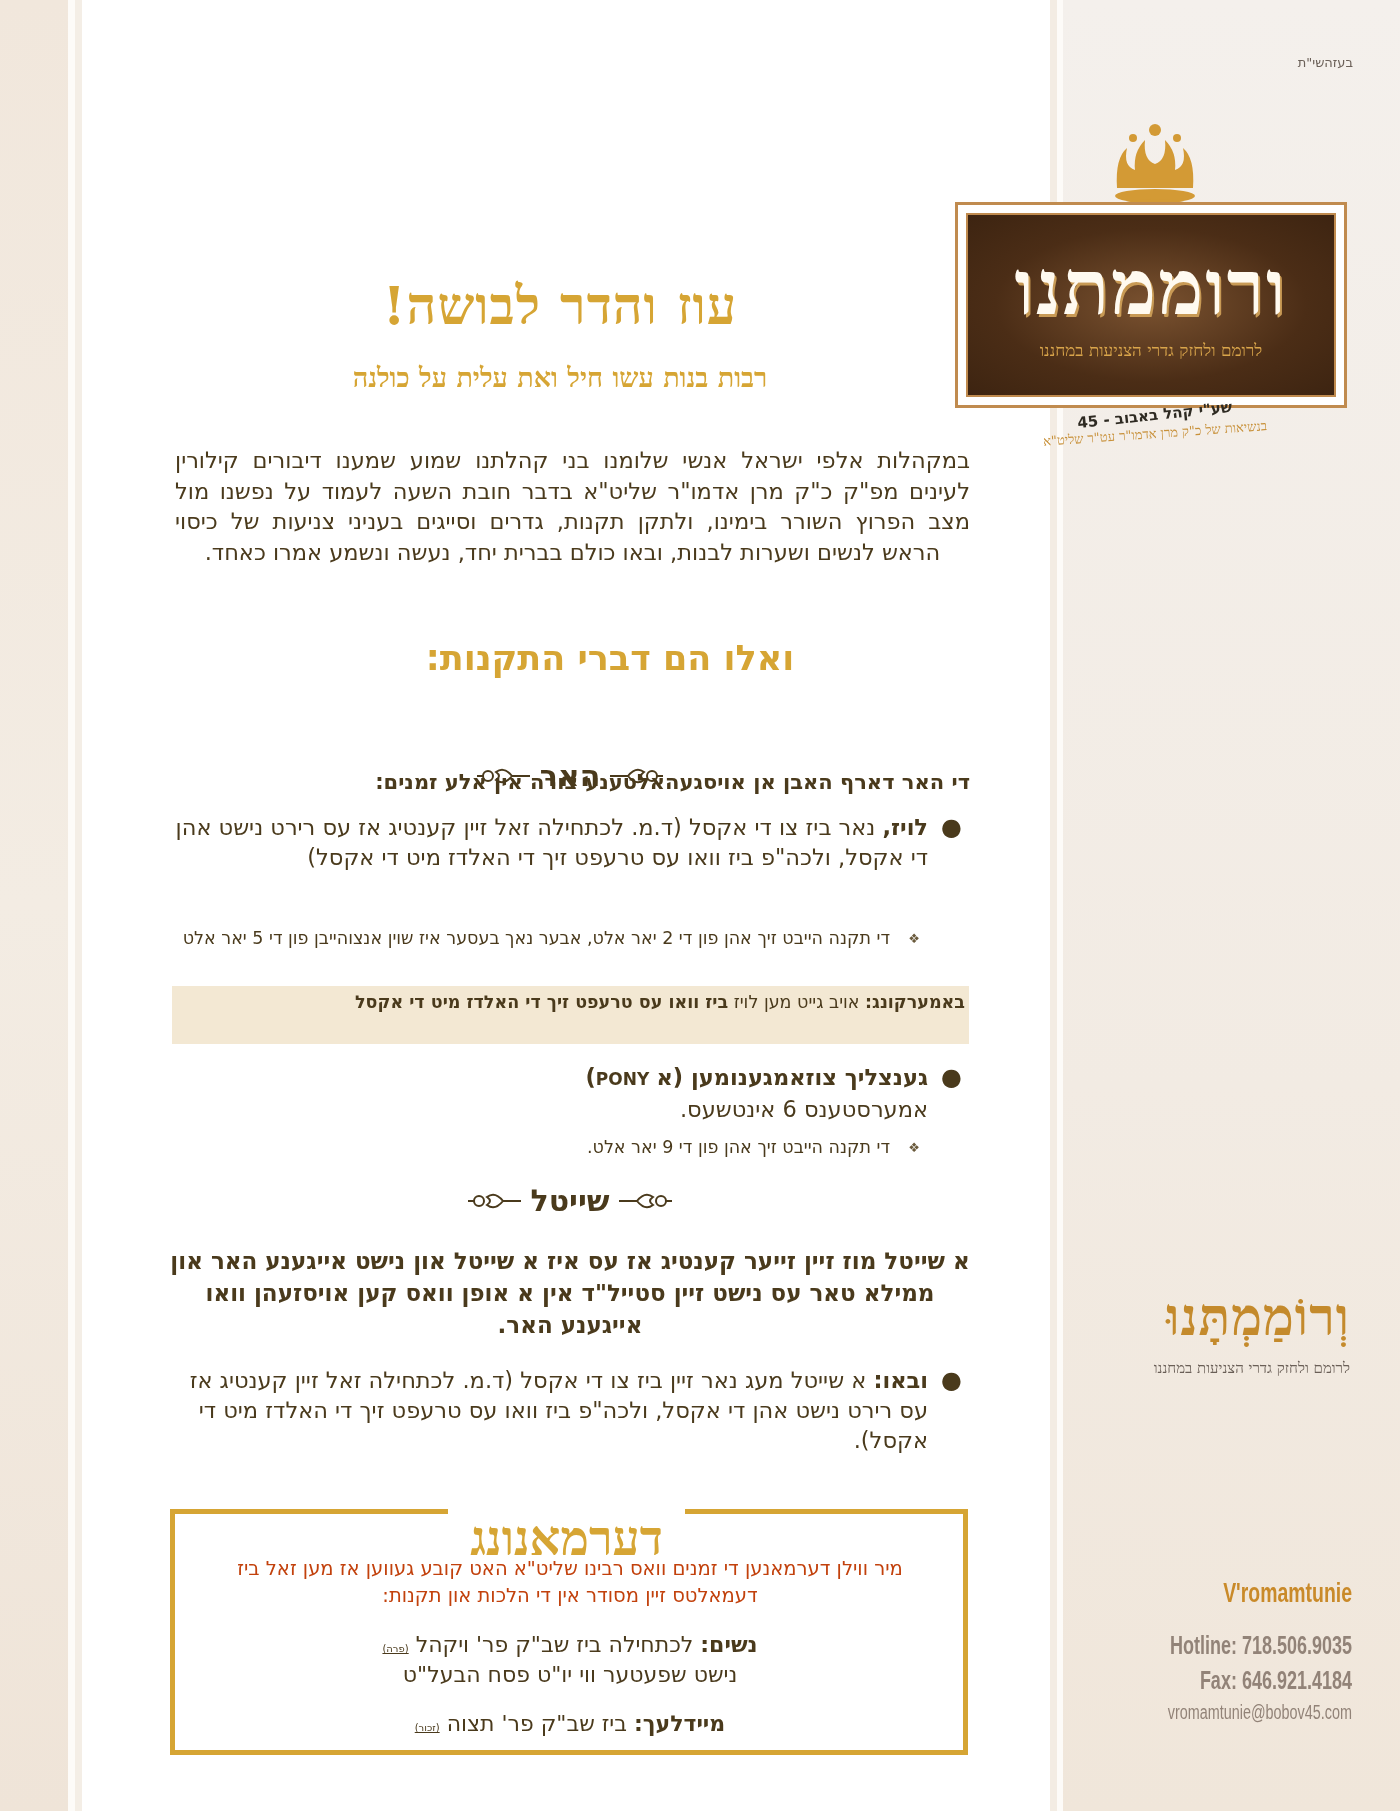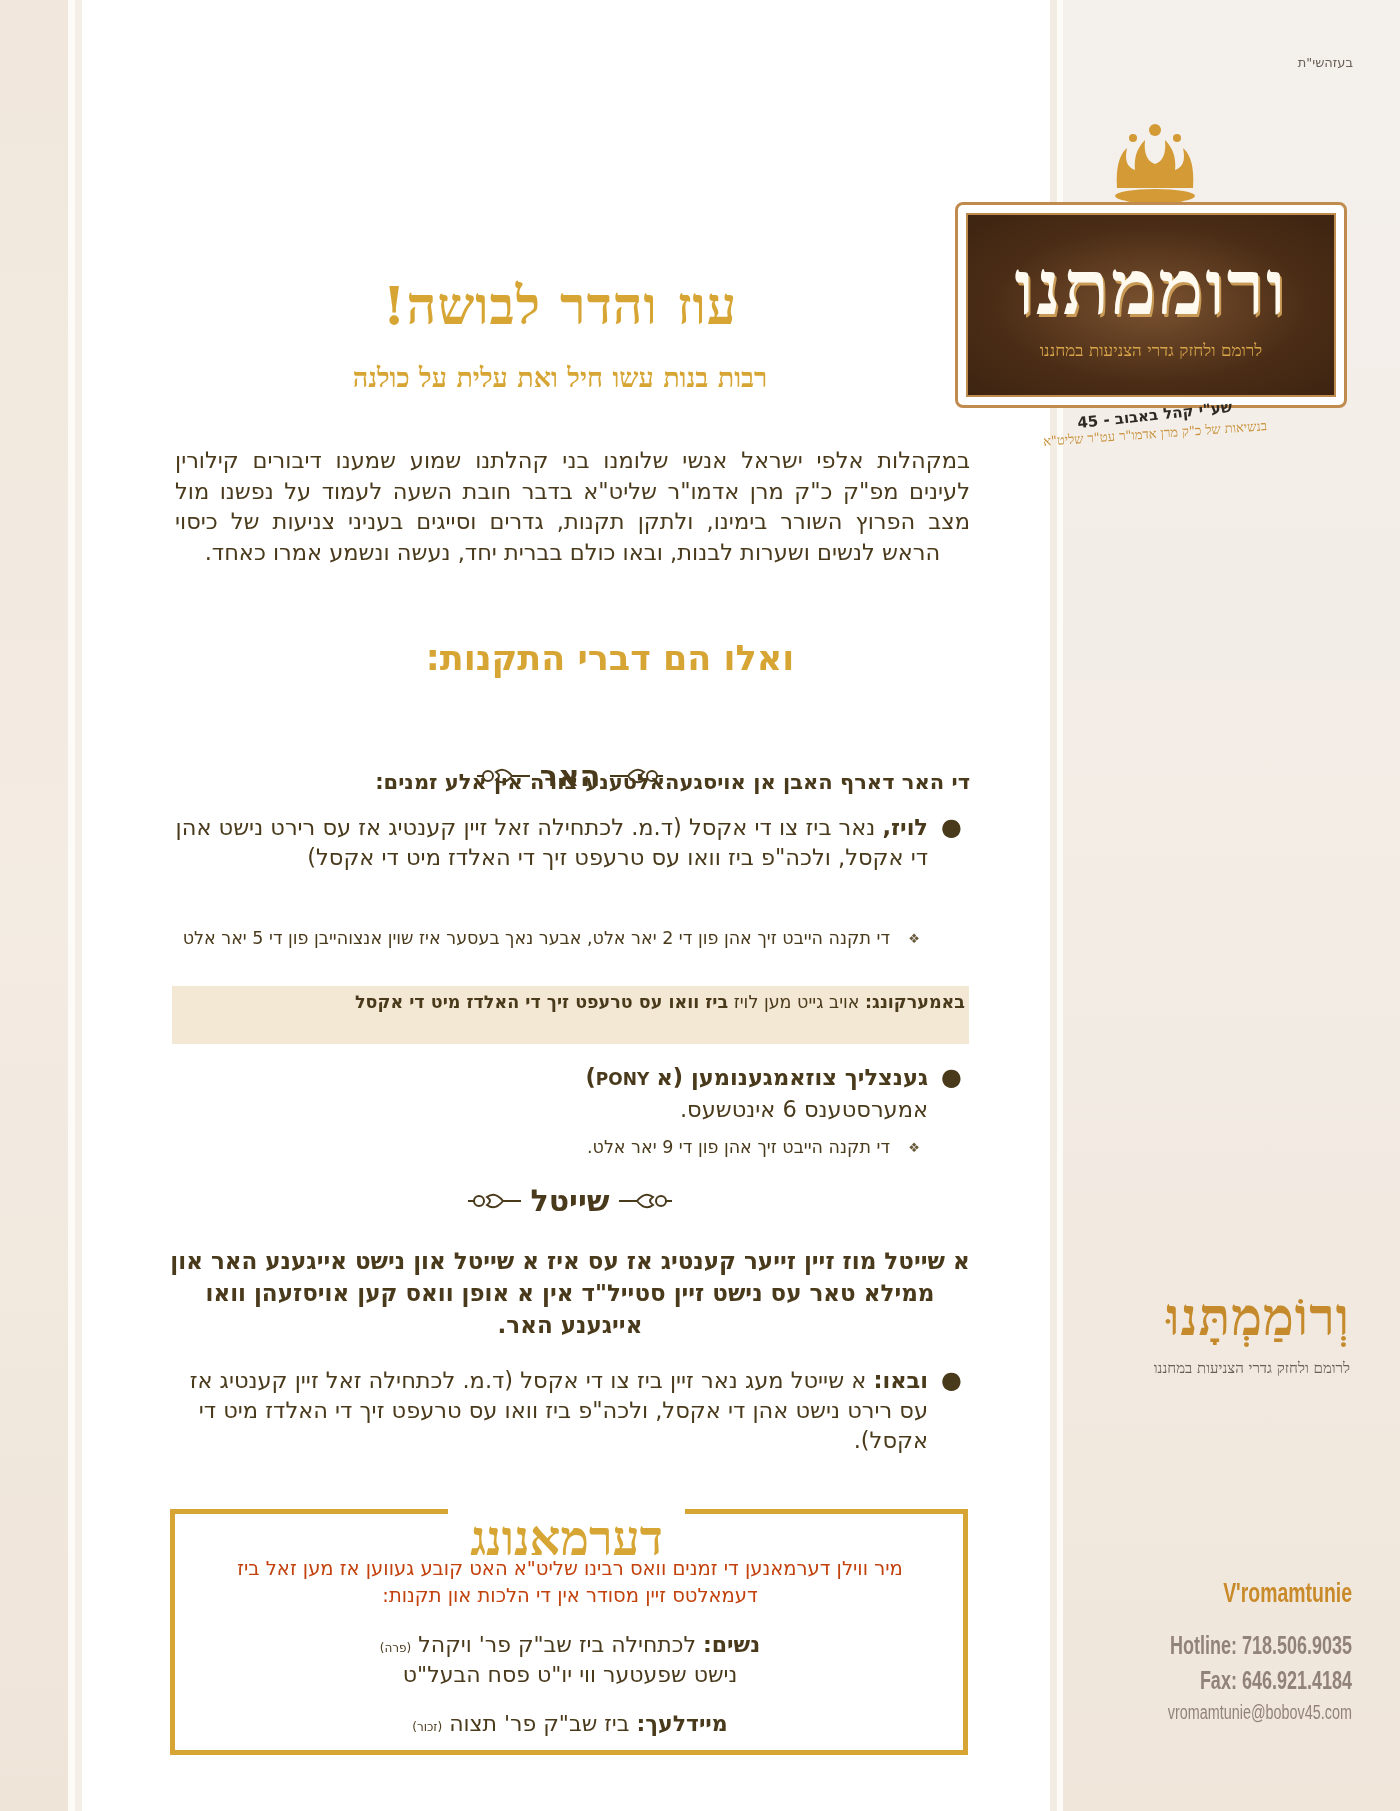--- a/index.html
+++ b/index.html
@@ -32,21 +32,21 @@
     position: absolute; right: 47px; top: 55px;
     font-family: "DejaVu Sans", sans-serif; font-size: 13px; color: #6b6058;
     direction: rtl;
   }
   .logo-wrap { position: absolute; left: 955px; top: 110px; width: 400px; height: 350px; }
   .crown {
     position: absolute; left: 150px; top: 8px; width: 100px; height: 95px;
   }
   .logo-frame {
     position: absolute; left: 0; top: 92px; width: 392px; height: 206px;
-    border: 3px solid #c08b4f; border-radius: 8px;
+    border: 3px solid #c08b4f; border-radius: 0;
     background: #fff;
     padding: 8px;
   }
   .logo-box {
     width: 100%; height: 100%;
     background: radial-gradient(ellipse at center, #7a5230 0%, #4b2d16 60%, #3d2411 100%);
     border: 2px solid #c08b4f;
     display: flex; flex-direction: column; align-items: center; justify-content: center;
     direction: rtl;
   }
@@ -171,21 +171,21 @@
   }
   .box-text {
     position: absolute; left: 195px; top: 1555px; width: 750px; text-align: center; direction: rtl;
     font-family: "DejaVu Sans", sans-serif; font-size: 19.5px; line-height: 27px; color: #c2410c;
   }
   .box-line {
     position: absolute; left: 195px; width: 750px; text-align: center; direction: rtl;
     font-family: "DejaVu Sans", sans-serif; font-size: 22px; line-height: 30px; color: #4a3a1c;
   }
   .box-line b { font-weight: bold; }
-  .box-line small { font-size: 12px; }
+  .box-line small { font-size: 10px; text-decoration: underline; }
 </style>
 </head>
 <body>
 
 <div class="left-strip"></div>
 <div class="gap-l"></div>
 <div class="line-l"></div>
 <div class="page"></div>
 <div class="line-r"></div>
 <div class="gap-r"></div>

